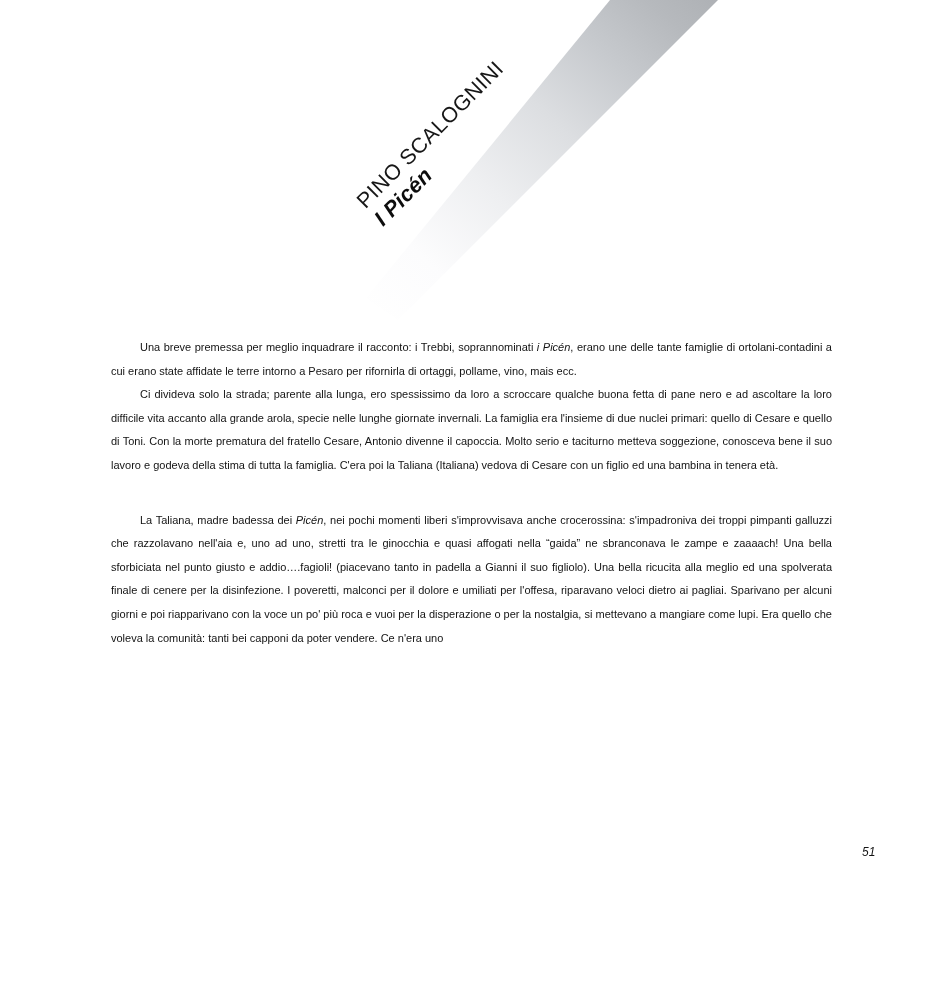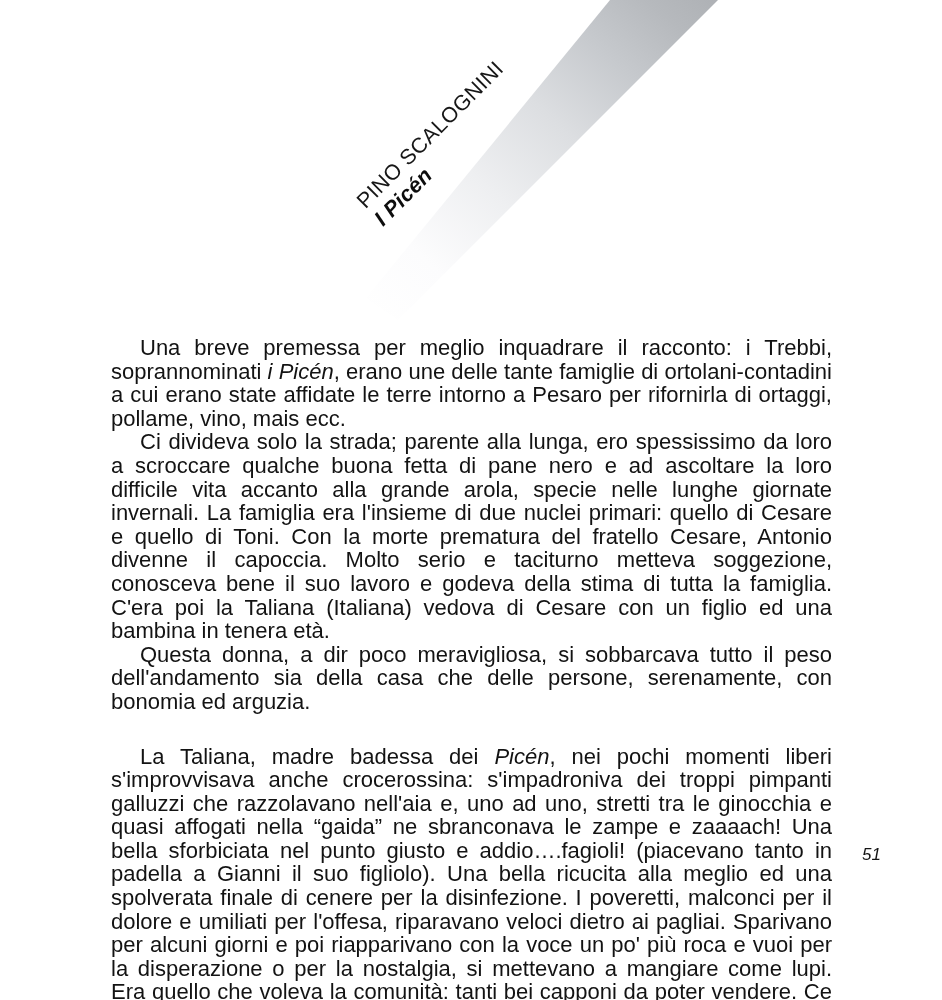--- a/index.html
+++ b/index.html
@@ -63,40 +63,40 @@
   #text-column {
     position: absolute;
     left: 111px;
     top: 336px;
     width: 721px;
   }
   .body-par {
     margin: 0;
     text-align: justify;
     text-justify: inter-word;
-    font-size: 22px;
+    font-size: 11px;
     line-height: 23.6px;
     color: #131313;
     text-indent: 29px;
     hyphens: manual;
     font-family: "Liberation Sans", sans-serif;
   }
   .body-par.gap-before {
     margin-top: 31px;
   }
   .body-par i {
     font-style: italic;
   }
 
   
   #page-folio {
     position: absolute;
     left: 862px;
     top: 845px;
-    font-size: 17px;
+    font-size: 12px;
     font-style: italic;
     color: #141414;
     font-family: "Liberation Sans", sans-serif;
   }
 </style>
 </head>
 <body>
 
 <div id="header-band">
   <svg width="942" height="330" viewBox="0 0 942 330" xmlns="http://www.w3.org/2000/svg">
@@ -118,17 +118,16 @@
 
 <div id="chapter-heading">
   <span id="chapter-author">PINO SCALOGNINI</span>
   <span id="chapter-title">I Picén</span>
 </div>
 
 <div id="text-column">
 
 <p class="body-par"><span>Una breve premessa per meglio inquadrare il racconto: i Trebbi, soprannominati </span><i>i Picén</i><span>, erano une delle tante famiglie di ortolani-contadini a cui erano state affidate le terre intorno a Pesaro per rifornirla di ortaggi, pollame, vino, mais ecc.</span></p>
     <p class="body-par"><span>Ci divideva solo la strada; parente alla lunga, ero spessissimo da loro a scroccare qualche buona fetta di pane nero e ad ascoltare la loro difficile vita accanto alla grande arola, specie nelle lunghe giornate invernali. La famiglia era l'insieme di due nuclei primari: quello di Cesare e quello di Toni. Con la morte prematura del fratello Cesare, Antonio divenne il capoccia. Molto serio e taciturno metteva soggezione, conosceva bene il suo lavoro e godeva della stima di tutta la famiglia. C'era poi la Taliana (Italiana) vedova di Cesare con un figlio ed una bambina in tenera età.</span></p>
-    <p class="body-par"><span>Questa donna, a dir poco meravigliosa, si sobbarcava tutto il peso dell'andamento sia della casa che delle persone, serenamente, con bonomia ed arguzia.</span></p>
     <p class="body-par gap-before"><span>La Taliana, madre badessa dei </span><i>Picén</i><span>, nei pochi momenti liberi s'improvvisava anche crocerossina: s'impadroniva dei troppi pimpanti galluzzi che razzolavano nell'aia e, uno ad uno, stretti tra le ginocchia e quasi affogati nella “gaida” ne sbranconava le zampe e zaaaach! Una bella sforbiciata nel punto giusto e addio….fagioli! (piacevano tanto in padella a Gianni il suo figliolo). Una bella ricucita alla meglio ed una spolverata finale di cenere per la disinfezione. I poveretti, malconci per il dolore e umiliati per l'offesa, riparavano veloci dietro ai pagliai. Sparivano per alcuni giorni e poi riapparivano con la voce un po' più roca e vuoi per la disperazione o per la nostalgia, si mettevano a mangiare come lupi. Era quello che voleva la comunità: tanti bei capponi da poter vendere. Ce n'era uno</span></p>
   </div>
 
 <div id="page-folio">51</div>
 
 </body></html>

